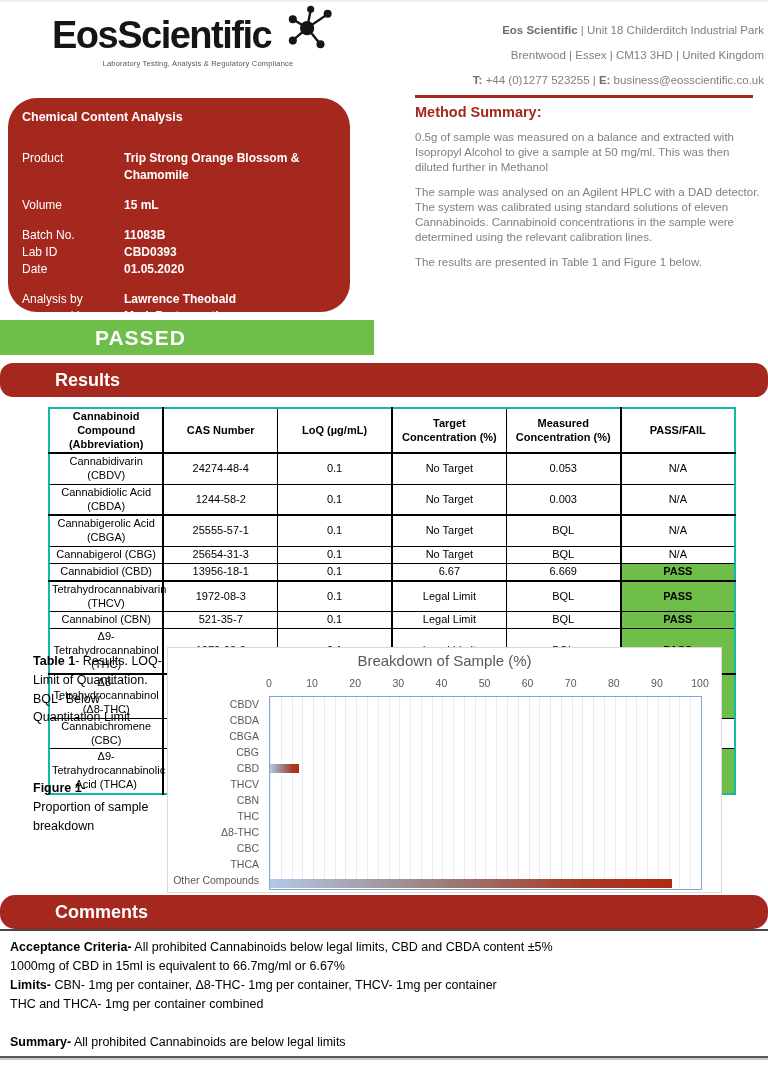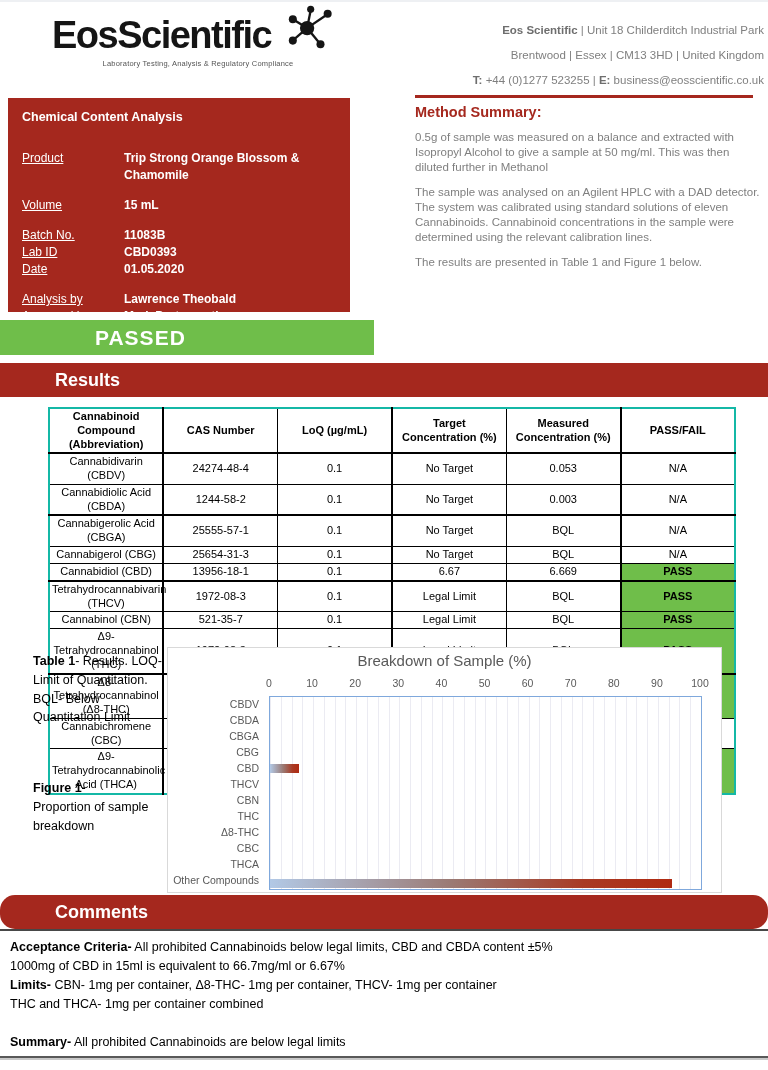--- a/index.html
+++ b/index.html
@@ -16,35 +16,35 @@
   }
   
   .logo-block{position:absolute;left:52px;top:14px;width:292px;}
   .logo-text{font-size:38px;font-weight:bold;color:#151515;letter-spacing:-1.5px;line-height:1.05;white-space:nowrap;}
   .logo-tagline{font-size:7.5px;color:#555;text-align:center;margin-top:3px;letter-spacing:.2px;}
   .molecule{position:absolute;left:281px;top:2px;}
   .address-block{position:absolute;left:398px;top:16px;width:366px;text-align:right;color:var(--text-gray);font-size:11.5px;line-height:25px;}
   .address-block b{color:#6e6e6e;}
   .address-rule{position:absolute;left:415px;top:93px;width:338px;height:3px;background:var(--brand-red);}
   
-  .info-box{position:absolute;left:8px;top:96px;width:342px;height:214px;background:var(--brand-red);color:#fff;padding:12px 14px;box-sizing:border-box;}
+  .info-box{position:absolute;left:8px;top:96px;width:342px;height:214px;background:var(--brand-red);color:#fff;padding:12px 14px;box-sizing:border-box;border-radius:29px;}
   .info-title{font-weight:bold;font-size:12.5px;}
   .info-group{margin-top:13px;}
   .info-group:first-of-type{margin-top:26px;}
   .info-row{display:flex;font-size:12px;line-height:17px;}
-  .info-label{width:102px;flex:0 0 102px;text-decoration:underline;}
+  .info-label{width:102px;flex:0 0 102px;}
   .info-value{font-weight:bold;}
   
   .method-block{position:absolute;left:415px;top:102px;width:347px;}
   .method-title{color:var(--brand-red);font-weight:bold;font-size:14.5px;}
   .method-p{color:var(--text-gray);font-size:11.5px;line-height:1.3;margin:10px 0 0 0;}
   
   .passed-banner{position:absolute;left:0;top:318px;width:374px;height:35px;background:var(--pass-green);color:#fff;font-weight:bold;font-size:21px;line-height:35px;padding-left:95px;box-sizing:border-box;letter-spacing:1px;}
   .section-banner{position:absolute;left:0;width:768px;height:34px;background:var(--brand-red);color:#fff;font-weight:bold;font-size:18px;line-height:34px;padding-left:55px;box-sizing:border-box;}
-  #results-banner{top:361px;}
+  #results-banner{top:361px;border-radius:13px;}
   #comments-banner{top:893px;border-radius:15px;}
   .comments-rule{position:absolute;left:0;top:927px;width:768px;height:2px;background:#474747;}
   
   .results-table{position:absolute;left:48px;top:405px;width:688px;border-collapse:collapse;table-layout:fixed;border:2px solid #14b8a6;}
   .results-table th,.results-table td{border:1px solid #000;text-align:center;vertical-align:middle;padding:1px 2px;font-size:11px;line-height:1.25;}
   .results-table th{font-weight:bold;height:34px;}
   .results-table td{height:14px;}
   .results-table th:nth-child(2),.results-table td:nth-child(2),
   .results-table th:nth-child(4),.results-table td:nth-child(4),
   .results-table th:nth-child(6),.results-table td:nth-child(6){border-left:2px solid #000;}

